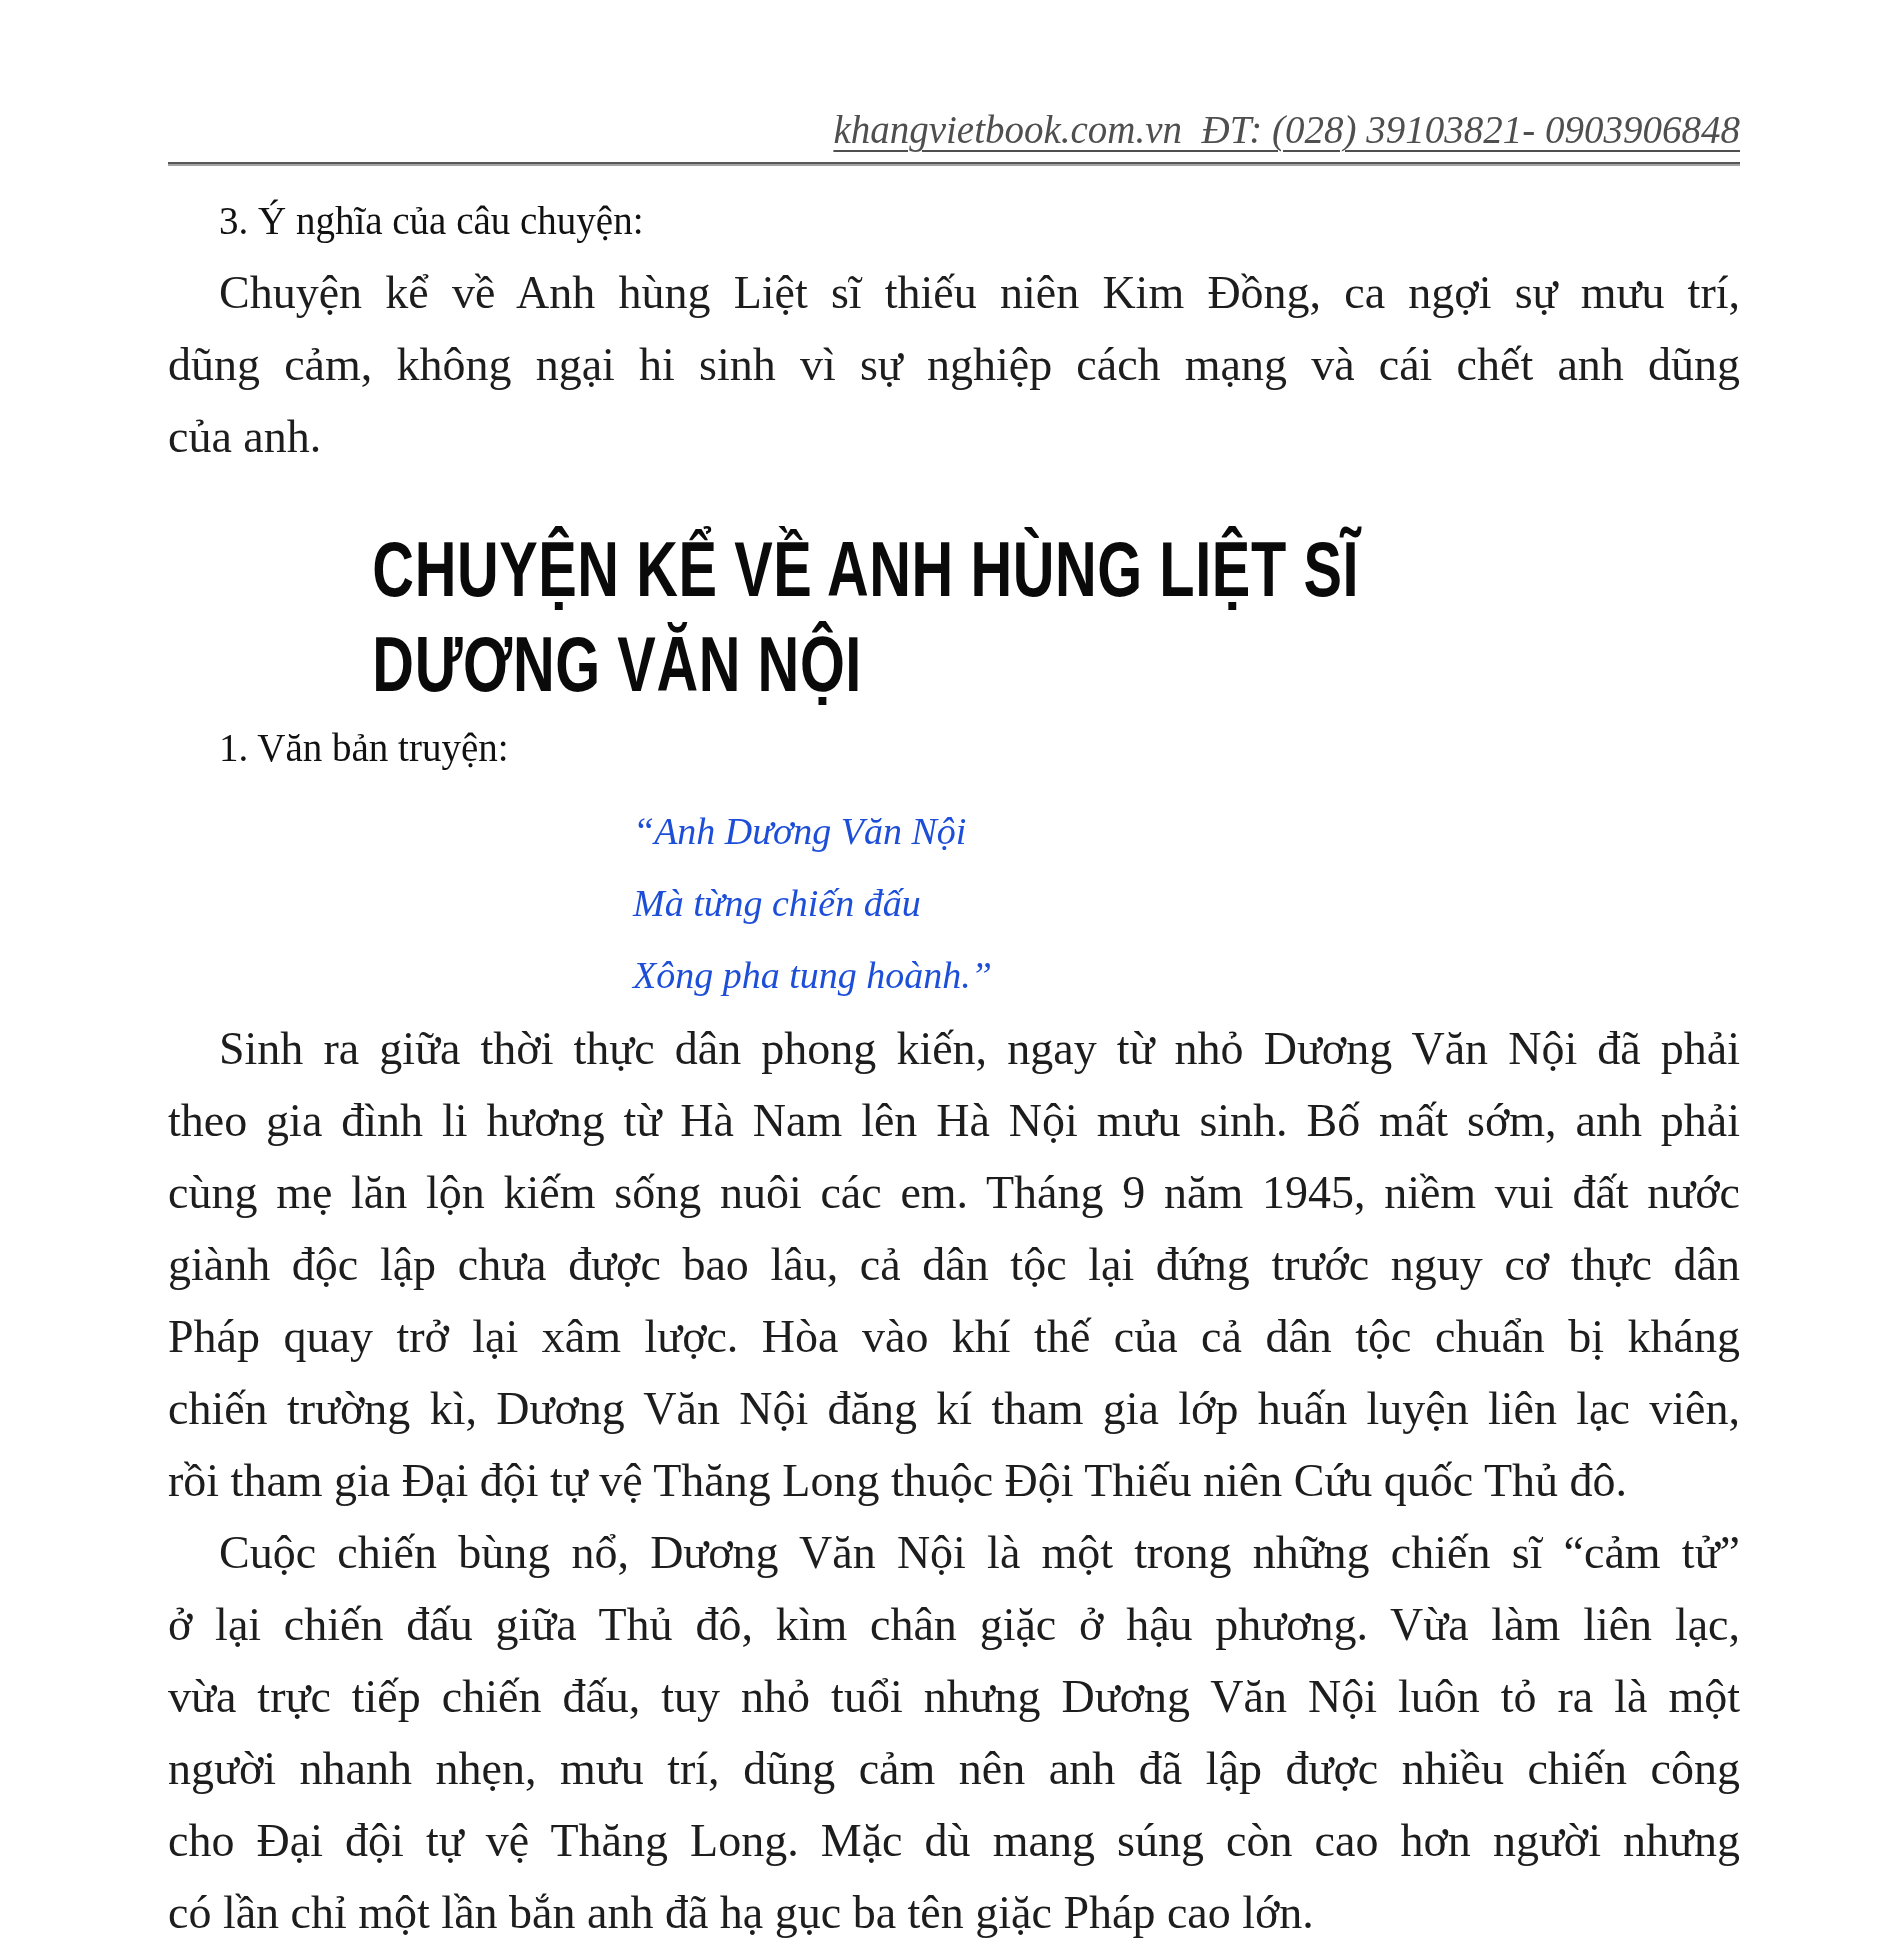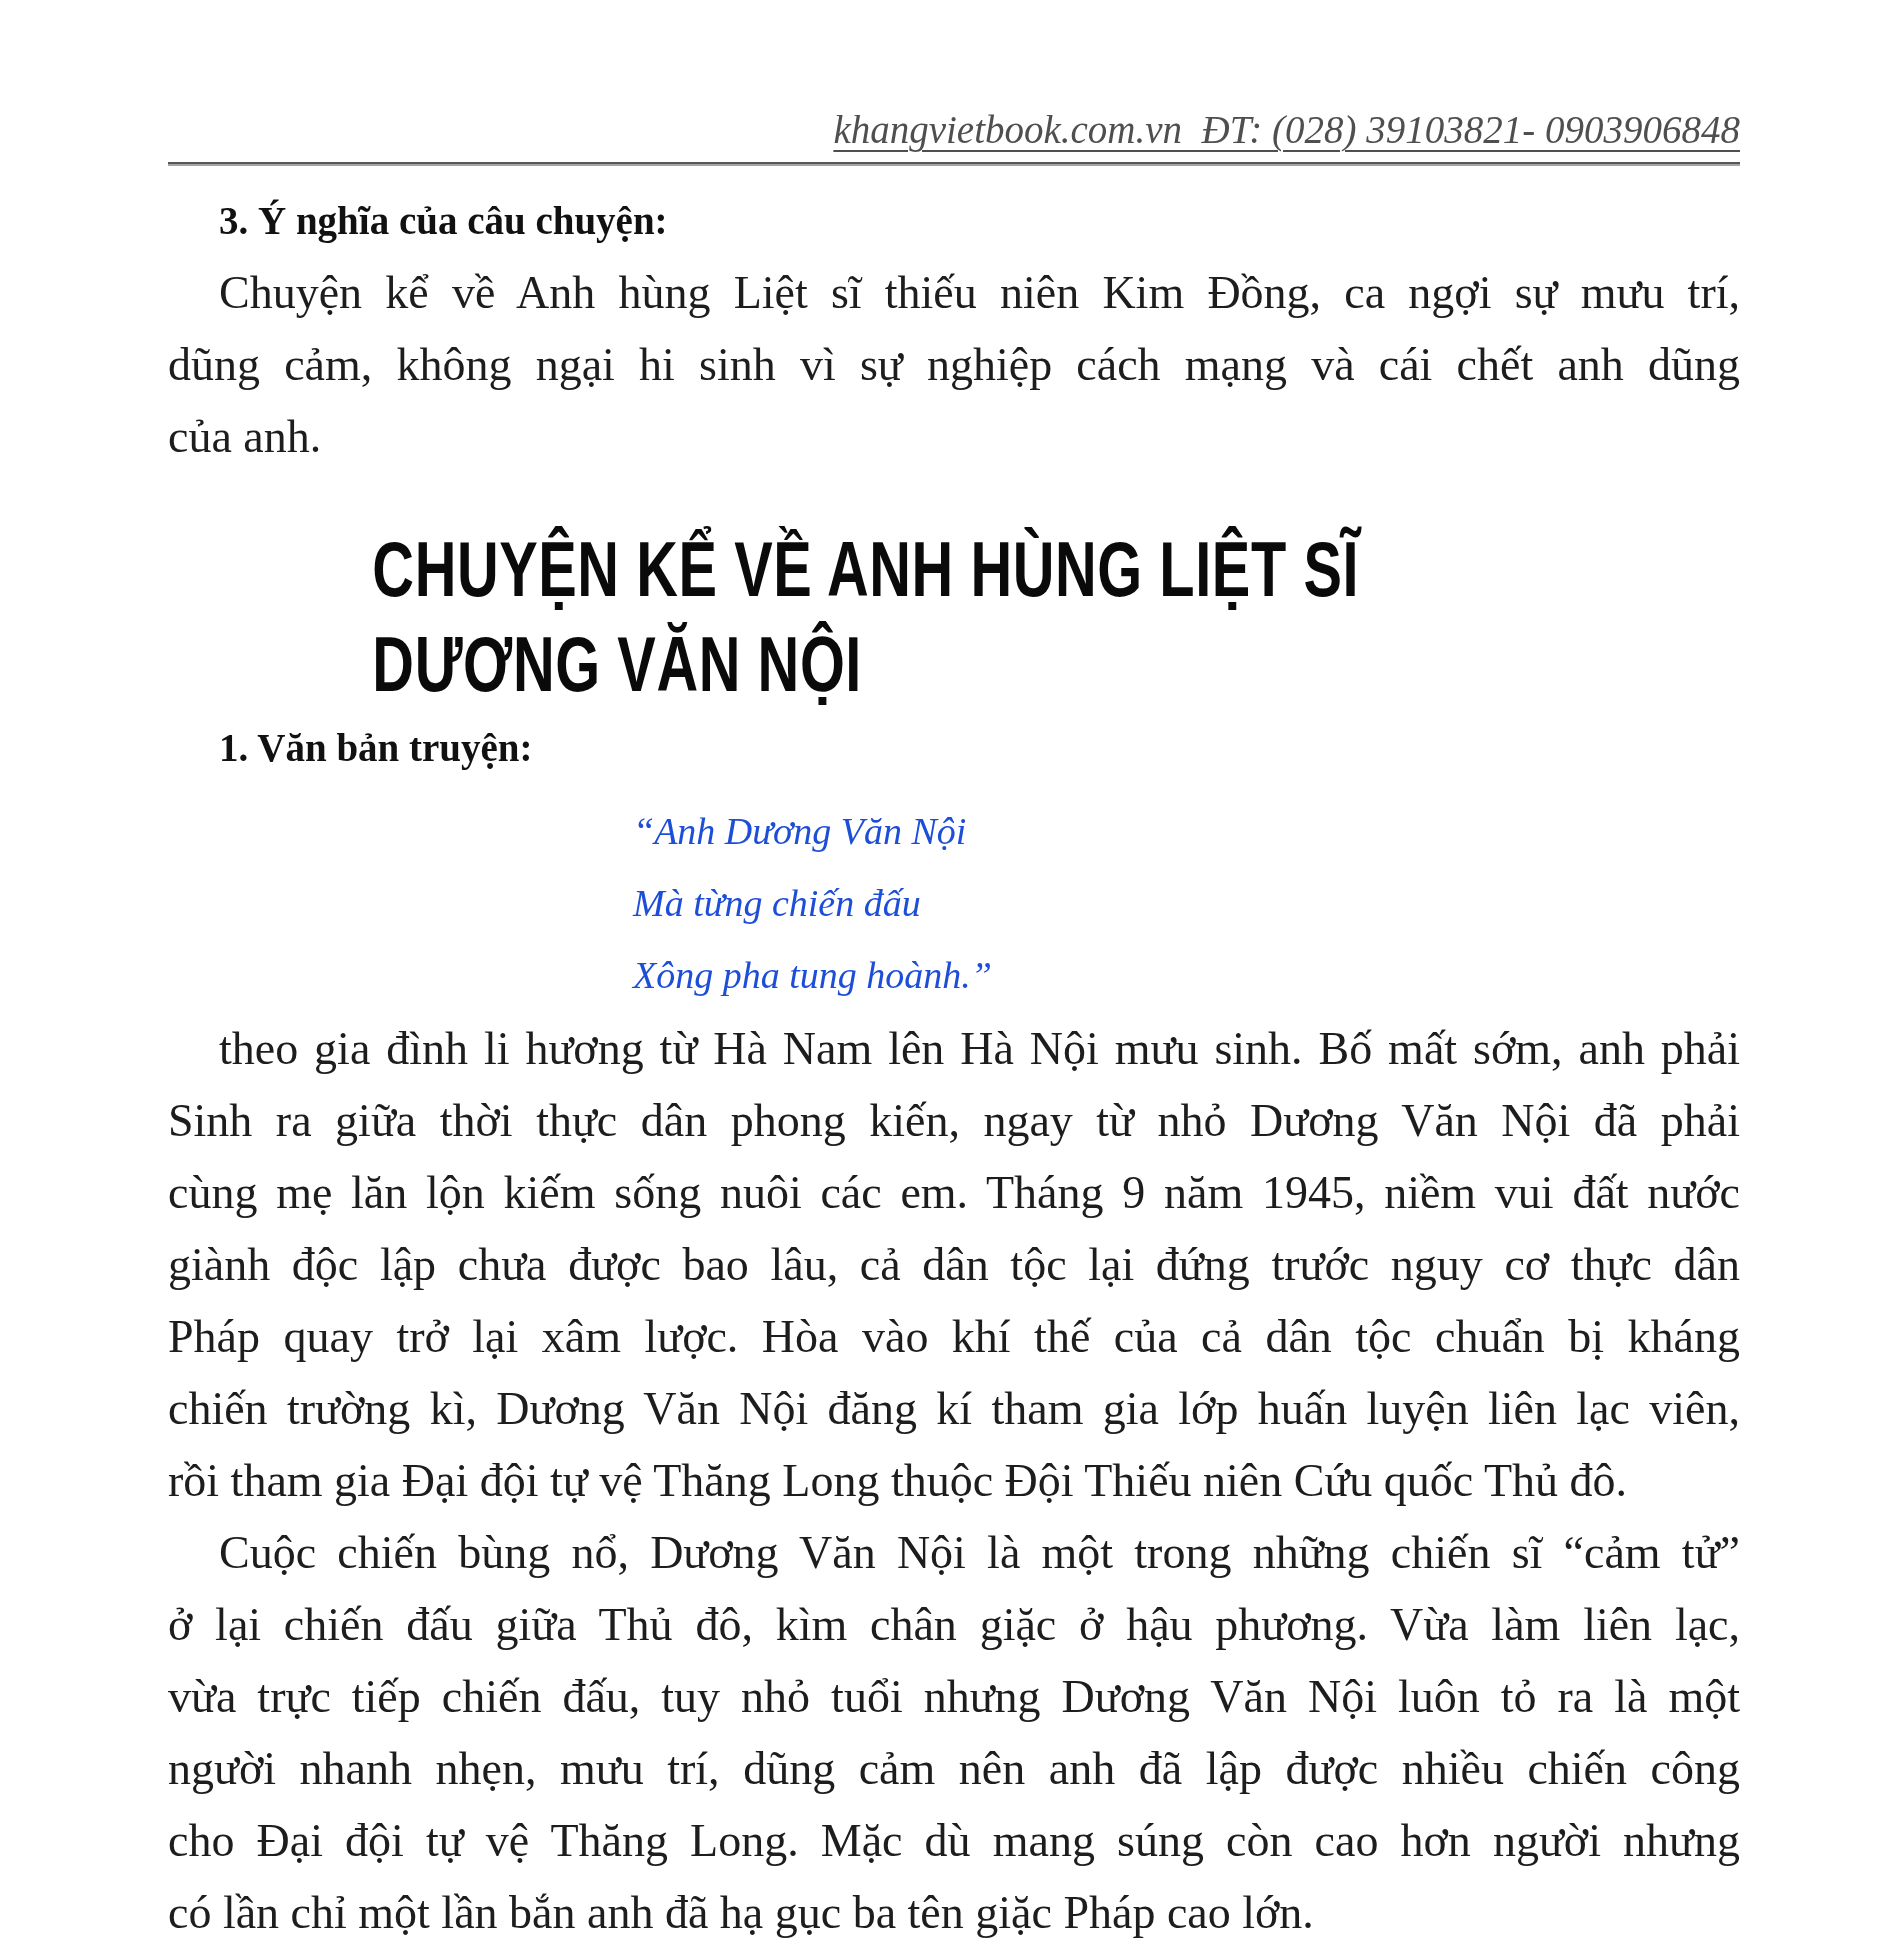--- a/index.html
+++ b/index.html
@@ -42,21 +42,21 @@
   }
 
   
   .content {
     position: absolute;
     left: 168px;
     top: 185px;
     width: 1572px;
   }
   .sec-heading {
-    font-weight: bold;
+    font-weight: normal;
     font-size: 39px;
     line-height: 72px;
     text-indent: 51px;
     color: #111111;
     white-space: nowrap;
   }
   .para { font-size: 46px; line-height: 72px; }
   .para .tline {
     text-align: justify;
     text-align-last: justify;
@@ -123,22 +123,22 @@
 
     <div class="sec-heading text-heading">1. Văn bản truyện:</div>
 
     <div class="poem">
         <div class="pline">“Anh Dương Văn Nội</div>
         <div class="pline">Mà từng chiến đấu</div>
         <div class="pline">Xông pha tung hoành.”</div>
       </div>
 
     <div class="para p2">
+        <div class="tline">Sinh ra giữa thời thực dân phong kiến, ngay từ nhỏ Dương Văn Nội đã phải</div>
         <div class="tline">theo gia đình li hương từ Hà Nam lên Hà Nội mưu sinh. Bố mất sớm, anh phải</div>
-        <div class="tline">Sinh ra giữa thời thực dân phong kiến, ngay từ nhỏ Dương Văn Nội đã phải</div>
         <div class="tline">cùng mẹ lăn lộn kiếm sống nuôi các em. Tháng 9 năm 1945, niềm vui đất nước</div>
         <div class="tline">giành độc lập chưa được bao lâu, cả dân tộc lại đứng trước nguy cơ thực dân</div>
         <div class="tline">Pháp quay trở lại xâm lược. Hòa vào khí thế của cả dân tộc chuẩn bị kháng</div>
         <div class="tline">chiến trường kì, Dương Văn Nội đăng kí tham gia lớp huấn luyện liên lạc viên,</div>
         <div class="tline">rồi tham gia Đại đội tự vệ Thăng Long thuộc Đội Thiếu niên Cứu quốc Thủ đô.</div>
       </div>
 
     <div class="para p3">
         <div class="tline">Cuộc chiến bùng nổ, Dương Văn Nội là một trong những chiến sĩ “cảm tử”</div>
         <div class="tline">ở lại chiến đấu giữa Thủ đô, kìm chân giặc ở hậu phương. Vừa làm liên lạc,</div>

